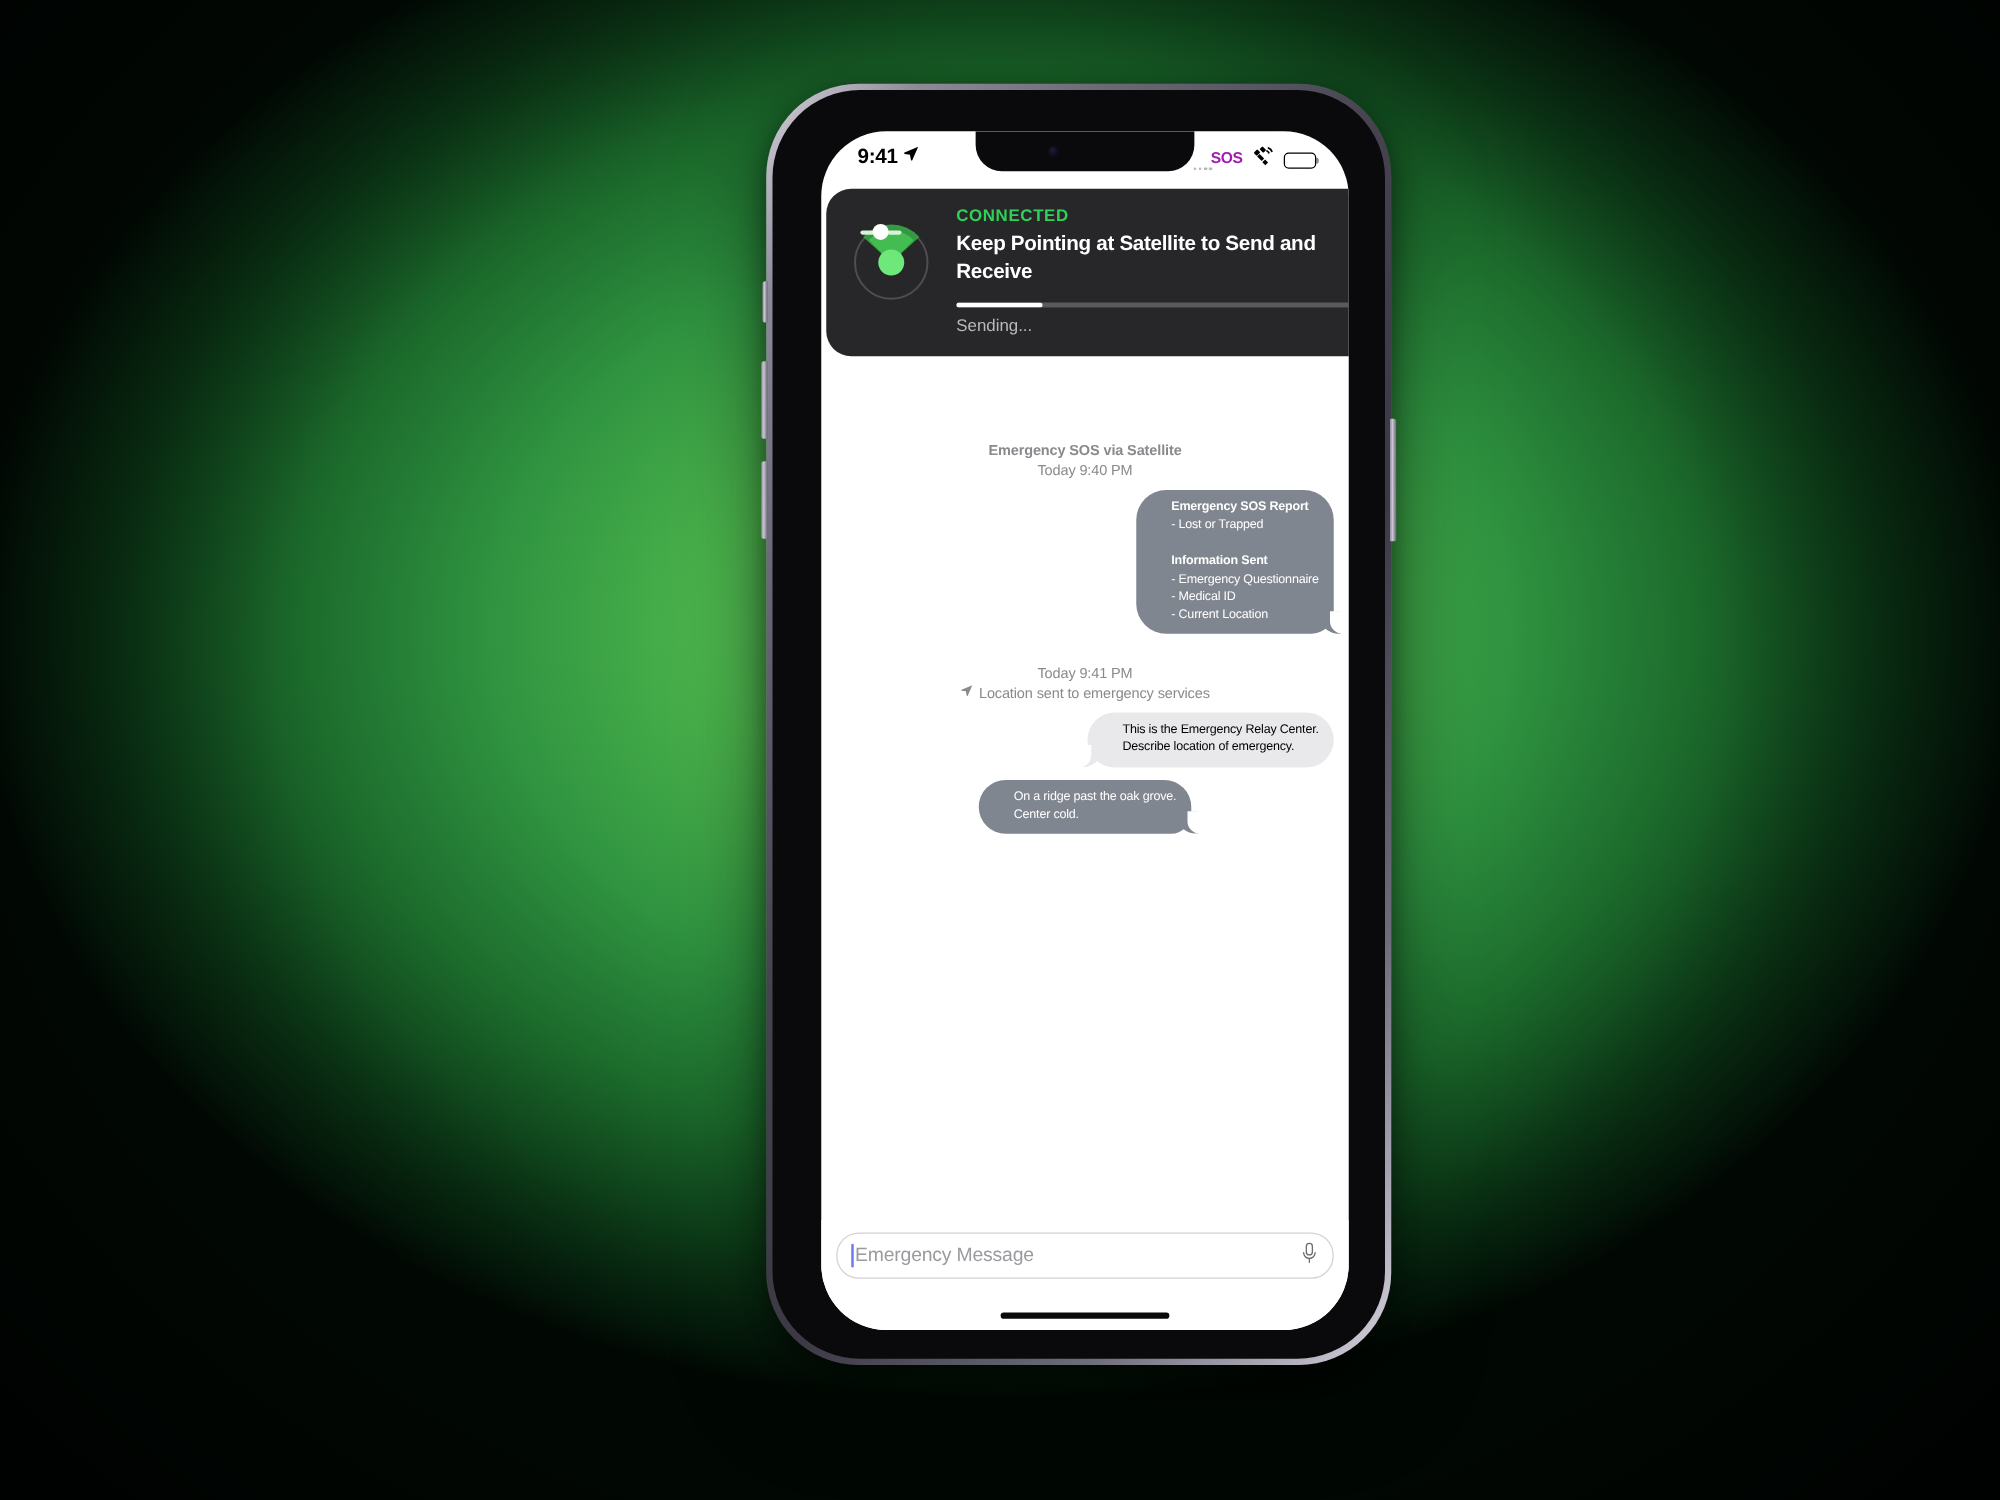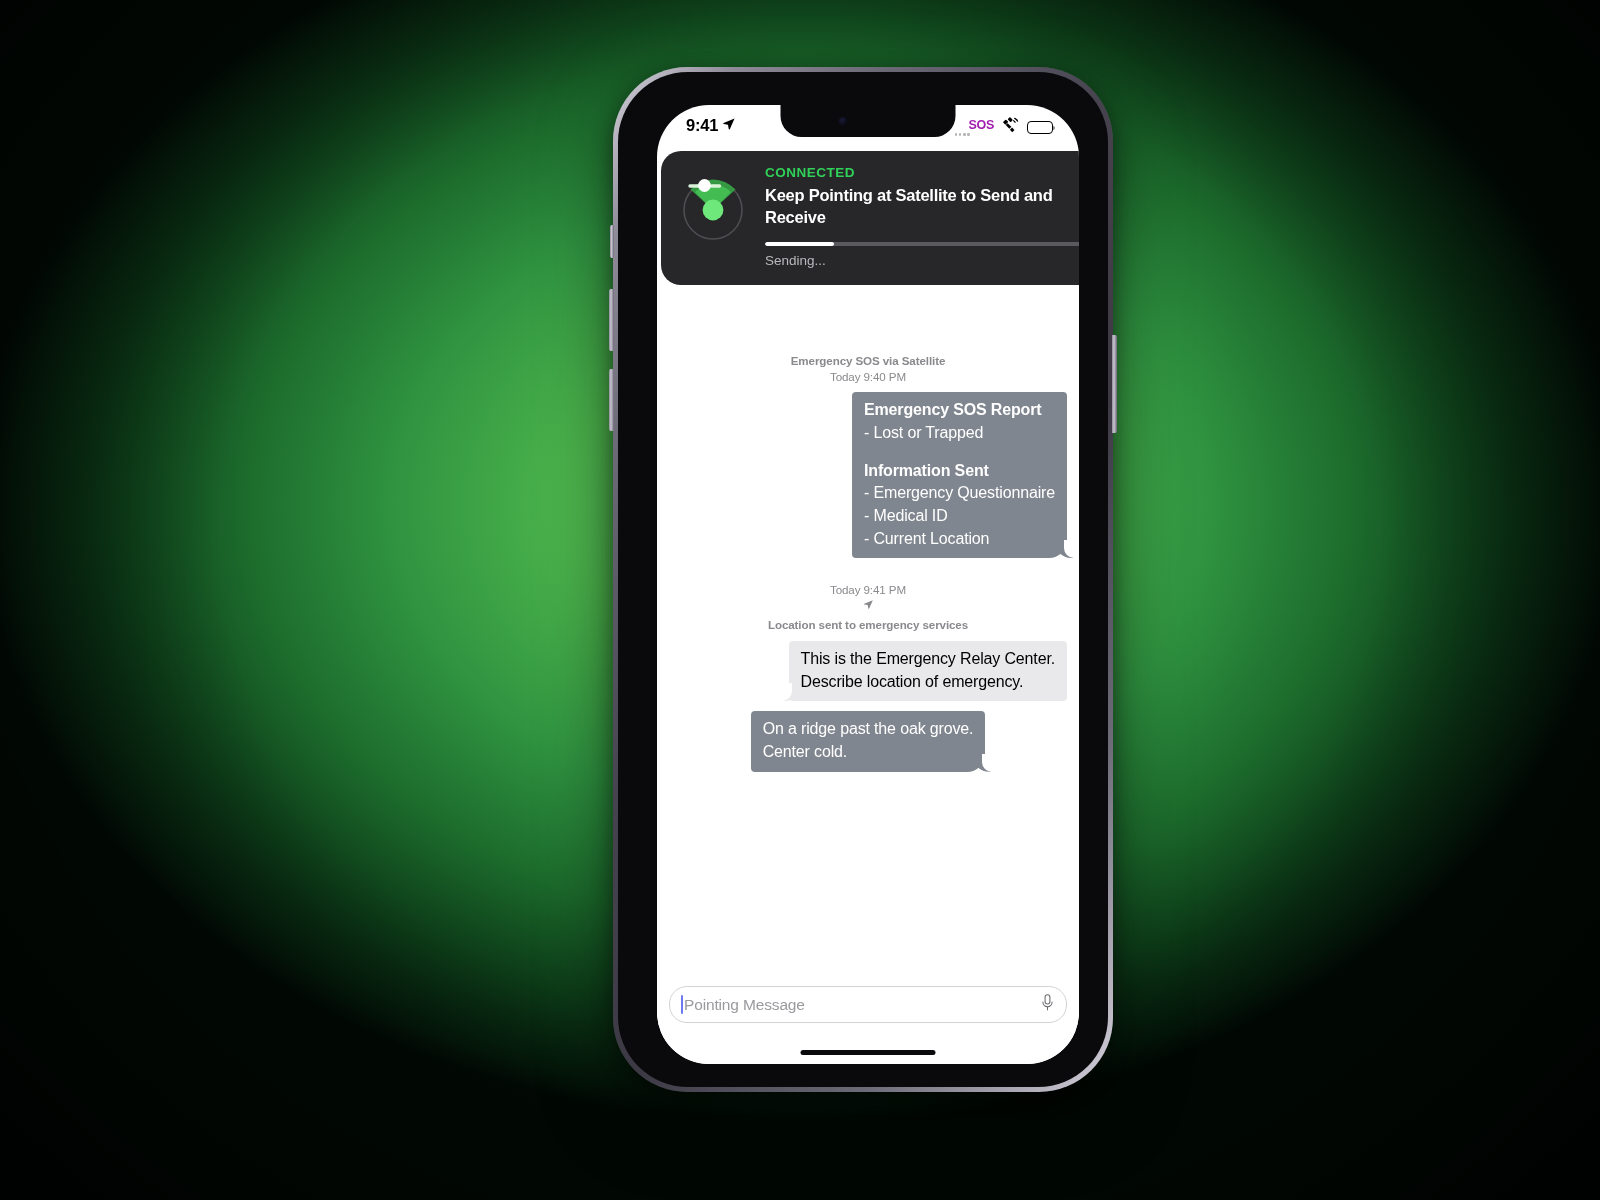--- a/index.html
+++ b/index.html
@@ -182,32 +182,32 @@
   .meta {
     text-align: center;
     color: #8a8a8e;
     font-size: 11.6px;
     font-weight: bold;
     line-height: 1.34;
     letter-spacing: -0.1px;
     margin: 0 0 8px 0;
   }
   .meta .meta-line2 { font-weight: normal; }
-  .meta-loc { display:flex; align-items:center; justify-content:center; gap:4px; font-weight:bold;flex-direction:column;}
+  .meta-loc { display:flex; align-items:center; justify-content:center; gap:4px; font-weight:normal;}
 
   .row { display:flex; margin-bottom: 6px; }
   .row.out { justify-content: flex-end; }
   .row.in  { justify-content: flex-end; }
 
   .bubble {
     position: relative;
     max-width: 270px;
-    padding: 7px 12px 8px 12px;
-    border-radius: 4px;
-    font-size: 16px;
+    padding: 7px 12px 8px 28px;
+    border-radius: 24px;
+    font-size: 10px;
     line-height: 1.42;
     letter-spacing: -0.15px;
     word-wrap: break-word;
   }
   .bubble.out { background:#80868f; color:#fff; border-bottom-right-radius: 18px;}
   .bubble.in  { background:#e9e9eb; color:#000; }
 
   
   .bubble.out::after{
     content:"";
@@ -415,21 +415,21 @@
               <span class="b-line">On a ridge past the oak grove.</span>
               <span class="b-line">Center cold.</span>
             </div>
           </div>
 
         </div>
 
         <div id="inputbar">
           <div id="field">
             <span id="caret"></span>
-            <span id="placeholder">Pointing Message</span>
+            <span id="placeholder">Emergency Message</span>
             <span>
               <svg width="17" height="19" viewBox="0 0 24 26" aria-hidden="true">
                 <rect x="8.6" y="2" width="6.8" height="13" rx="3.4" fill="none" stroke="#6b6b70" stroke-width="1.5"></rect>
                 <path d="M5.5 12.4 a6.5 6.5 0 0 0 13 0" fill="none" stroke="#6b6b70" stroke-width="1.5" stroke-linecap="round"></path>
                 <line x1="12" y1="19" x2="12" y2="23.4" stroke="#6b6b70" stroke-width="1.5" stroke-linecap="round"></line>
               </svg>
             </span>
           </div>
           <div id="home-indicator"></div>
         </div>

